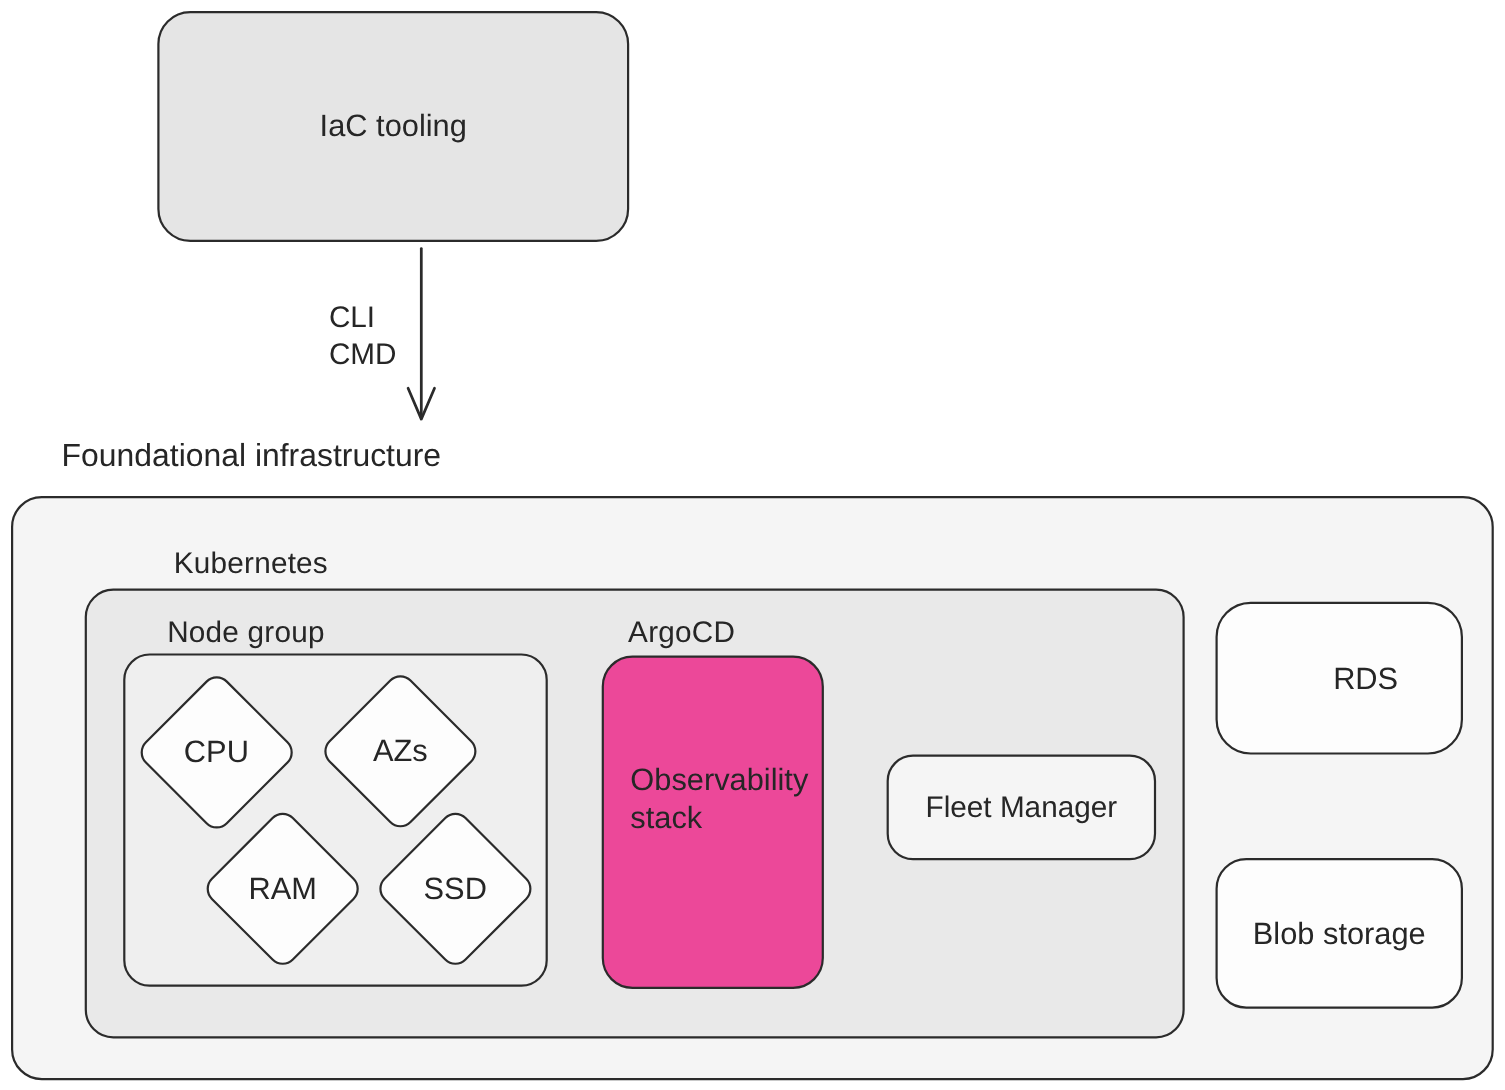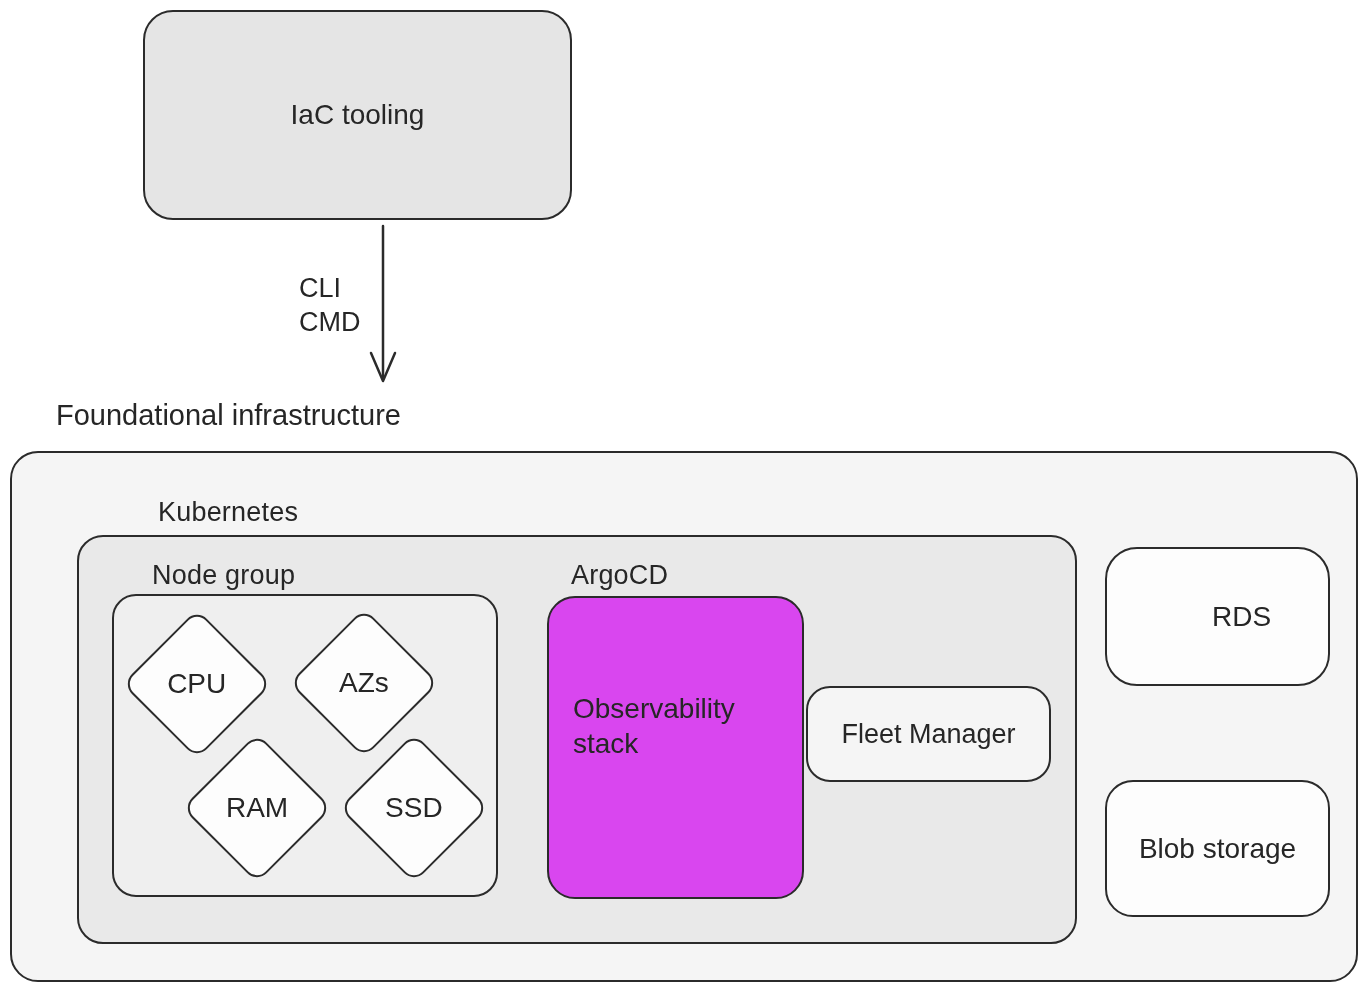--- a/index.html
+++ b/index.html
@@ -89,22 +89,22 @@
     font-size: 28px; font-weight: 500; white-space: nowrap;
   }
   .d-cpu { left: 30px; top: 35px; }
   .d-azs { left: 197px; top: 34px; }
   .d-ram { left: 90px; top: 159px; }
   .d-ssd { left: 247px; top: 159px; }
 
   .argocd-label { left: 492px; top: 23px; }
 
   .obs-box {
-    left: 468px; top: 59px; width: 257px; height: 303px;
-    background: #d946ef; border-radius: 28px;
+    left: 468px; top: 59px; width: 202px; height: 303px;
+    background: #ec4899; border-radius: 28px;
     justify-content: flex-start; text-align: left;
     padding: 0 20px 44px 24px;
     font-size: 28px; font-weight: 500; line-height: 35px;
   }
 
   .fleet-box {
     left: 727px; top: 149px; width: 245px; height: 96px;
     background: #f5f5f5; border-radius: 24px;
     font-size: 27px; font-weight: 500;
   }

